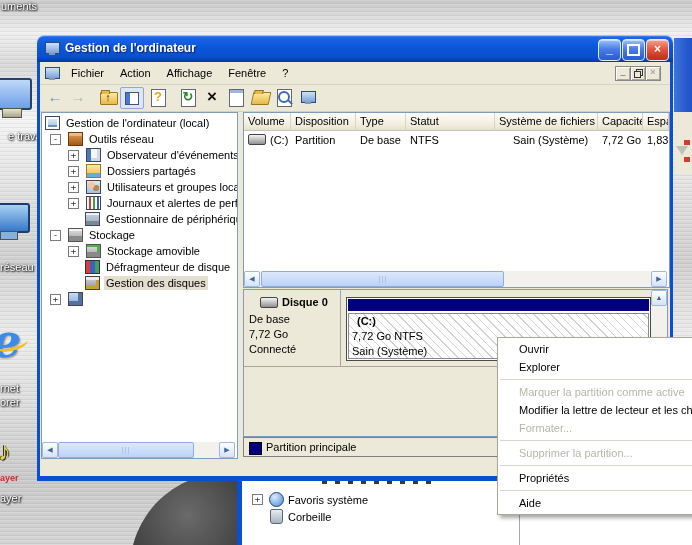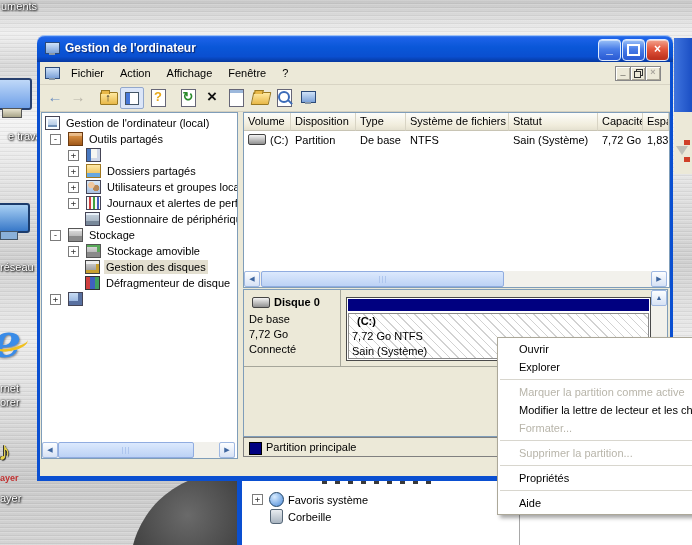--- a/index.html
+++ b/index.html
@@ -234,25 +234,26 @@
 
     <div id="treepane" class="abs pane">
       <div style="padding-top:2px;">
         <div class="titem d0">
             <span class="ti i-computer"></span>
             <span class="tlabel">Gestion de l'ordinateur (local)</span>
           </div>
         <div class="titem d1">
             <span class="ebox">-</span>
             <span class="ti i-toolbox"></span>
-            <span class="tlabel">Outils partagés</span>
+            <span class="tlabel">Outils réseau</span>
           </div>
         <div class="titem d2">
             <span class="ebox">+</span>
             <span class="ti i-event"></span>
+            <span class="tlabel">Observateur d'événements</span>
           </div>
         <div class="titem d2">
             <span class="ebox">+</span>
             <span class="ti i-shared"></span>
             <span class="tlabel">Dossiers partagés</span>
           </div>
         <div class="titem d2">
             <span class="ebox">+</span>
             <span class="ti i-users"></span>
             <span class="tlabel">Utilisateurs et groupes locaux</span>
@@ -270,46 +271,46 @@
             <span class="ebox">-</span>
             <span class="ti i-storage"></span>
             <span class="tlabel">Stockage</span>
           </div>
         <div class="titem d2">
             <span class="ebox">+</span>
             <span class="ti i-removable"></span>
             <span class="tlabel">Stockage amovible</span>
           </div>
         <div class="titem d2nb">
+            <span class="ti i-defrag"></span>
+            <span class="tlabel">Défragmenteur de disque</span>
+          </div>
+        <div class="titem d2nb">
             <span class="ti i-diskmgmt"></span>
             <span class="tlabel sel">Gestion des disques</span>
-          </div>
-        <div class="titem d2nb">
-            <span class="ti i-defrag"></span>
-            <span class="tlabel">Défragmenteur de disque</span>
           </div>
         <div class="titem d1">
             <span class="ebox">+</span>
             <span class="ti i-services"></span>
           </div>
       </div>
       <div class="hsb" style="left:0;bottom:0;width:193px;">
         <span class="sbtn" style="left:0;">◀</span>
         <span class="sthumb" style="left:16px;width:136px;"></span>
         <span class="sbtn" style="left:177px;">▶</span>
       </div>
     </div>
 
     <div id="volpane" class="abs pane">
       <div class="hrow">
         <span class="hcell" style="width:47px;">Volume</span>
         <span class="hcell" style="width:65px;">Disposition</span>
         <span class="hcell" style="width:50px;">Type</span>
+        <span class="hcell" style="width:89px;">Statut</span>
         <span class="hcell" style="width:103px;">Système de fichiers</span>
-        <span class="hcell" style="width:89px;">Statut</span>
         <span class="hcell" style="width:45px;">Capacité</span>
         <span class="hcell" style="flex:1;">Espace libre</span>
       </div>
       <div class="drow">
         <span class="dcell" style="width:47px;">
             <span class="drive-ic"></span>
             <span>(C:)</span>
           </span>
         <span class="dcell" style="width:65px;">Partition</span>
         <span class="dcell" style="width:50px;">De base</span>
@@ -321,21 +322,21 @@
       <div class="hsb" style="left:0;bottom:0;width:423px;">
         <span class="sbtn" style="left:0;">◀</span>
         <span class="sthumb" style="left:17px;width:243px;"></span>
         <span class="sbtn" style="left:407px;">▶</span>
       </div>
     </div>
 
     <div id="diskpane" class="abs">
 
       <div class="infocell" style="top:0;height:76px;">
-        <div style="position:absolute;left:8px;top:6px;display:flex;align-items:center;">
+        <div style="position:absolute;left:16px;top:6px;display:flex;align-items:center;">
             <span class="drive-ic"></span>
             <b>Disque 0</b>
           </div>
         <div style="position:absolute;left:5px;top:23px;">De base</div>
         <div style="position:absolute;left:5px;top:38px;">7,72 Go</div>
         <div style="position:absolute;left:5px;top:53px;">Connecté</div>
       </div>
       <div class="diskbar" style="left:102px;top:7px;width:303px;height:62px;">
         <div class="band" style="background:#000080;"></div>
         <div class="part">

